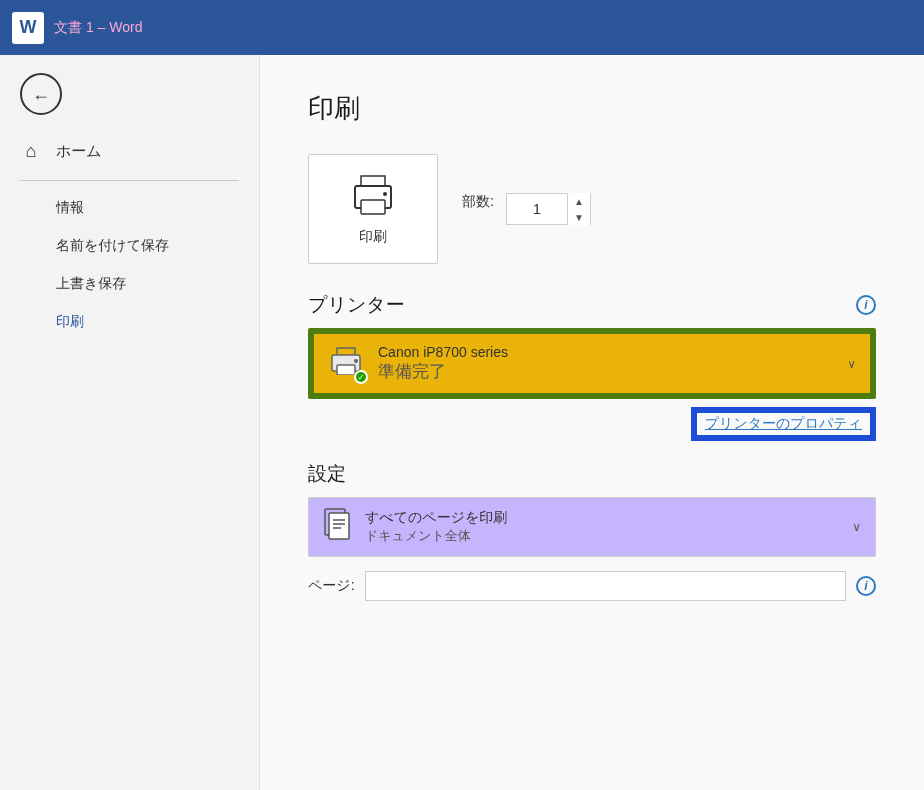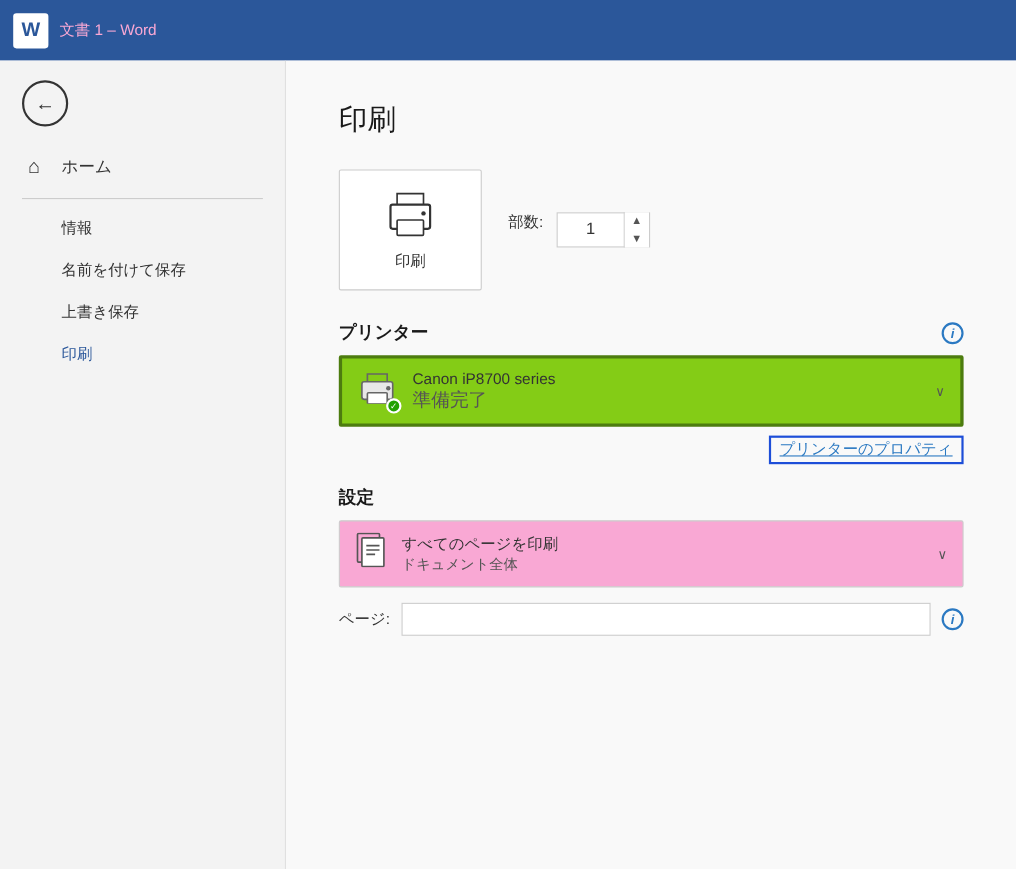--- a/index.html
+++ b/index.html
@@ -185,42 +185,42 @@
     }
 
     
     .section-header {
       display: flex;
       align-items: center;
       justify-content: space-between;
       margin-bottom: 10px;
     }
     .section-title {
-      font-size: 16px;
-      font-weight: 700;
+      font-size: 19px;
+      font-weight: 400;
       color: #1a1a1a;
     }
     .info-icon {
       width: 20px;
       height: 20px;
       border-radius: 50%;
       border: 2px solid #2b79c2;
       color: #2b79c2;
       display: flex;
       align-items: center;
       justify-content: center;
       font-size: 12px;
       font-style: italic;
       font-weight: bold;
       cursor: pointer;
     }
 
     .printer-select-box {
-      border: 3px solid #4d7c0f;
-      background: #84cc16;
+      border: 6px solid #4d7c0f;
+      background: #eab308;
       border-radius: 2px;
       padding: 10px 14px;
       display: flex;
       align-items: center;
       cursor: pointer;
       position: relative;
       margin-bottom: 8px;
     }
     .printer-icon-wrap {
       position: relative;
@@ -267,29 +267,29 @@
 
     .printer-props-link {
       text-align: right;
       margin-bottom: 20px;
     }
     .printer-props-link a {
       color: #2b79c2;
       text-decoration: underline;
       font-size: 14px;
       cursor: pointer;
-      border: 2px solid #1d4ed8;
+      border: 6px solid #1d4ed8;
       padding: 2px 8px;
       display: inline-block;
     }
 
     
     .settings-box {
       border: 1px solid #ccc;
-      background: #f9a8d4;
+      background: #c4b5fd;
       border-radius: 2px;
       padding: 10px 14px;
       display: flex;
       align-items: center;
       cursor: pointer;
       margin-bottom: 14px;
     }
     .settings-icon-wrap {
       margin-right: 14px;
       font-size: 24px;

